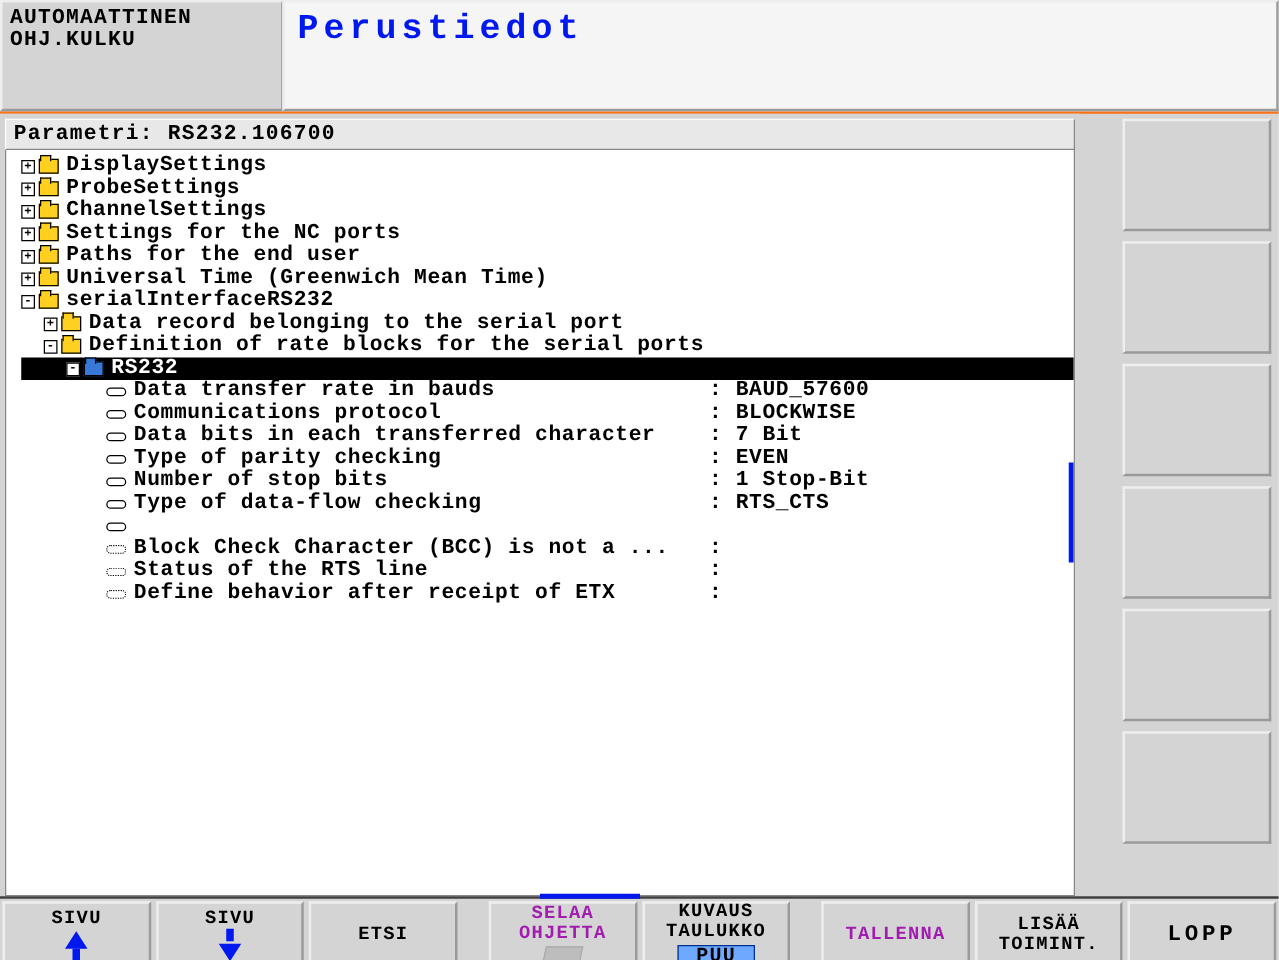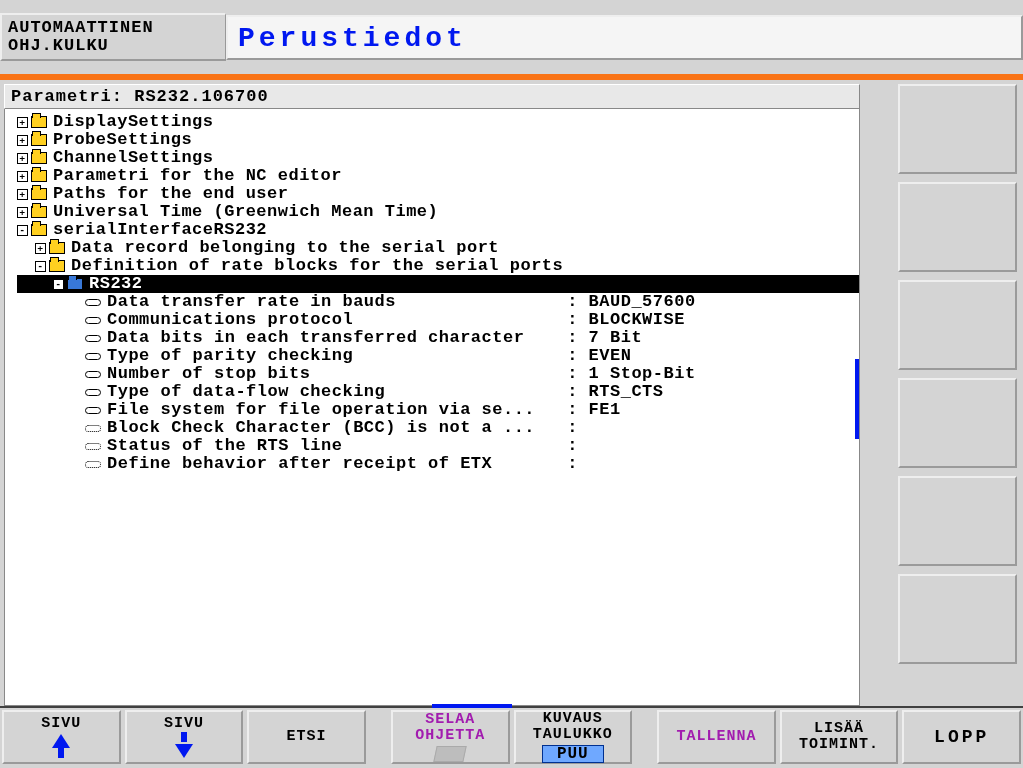--- a/index.html
+++ b/index.html
@@ -6,24 +6,23 @@
   body {
     width: 1023px; height: 768px;
     background: #d4d4d4;
     font-family: "Courier New", monospace;
     font-weight: bold;
     overflow: hidden;
     position: relative;
   }
   .header {
     display: flex;
-    height: 80px;
-    background: #d4d4d4;
-    border-bottom: 6px solid #f97316;
-    align-items: center;
+    height: 91px;
+    background: #d4d4d4;
+    border-bottom: 2px solid #f97316;
   }
   .header-left {
     width: 226px;
     padding: 4px 6px;
     font-size: 17px;
     line-height: 18px;
     letter-spacing: 1px;
     border: 2px outset #eee;
     border-right: 1px solid #999;
     background: #d4d4d4;
@@ -162,34 +161,34 @@
 </div>
 
 <div class="main-row">
   <div class="content">
     <div class="param-bar">Parametri: RS232.106700</div>
     <div class="tree-panel" id="tree">
       <div class="scroll-ind"></div>
     <div class="tree-row"><span class="ind" style="width: 0px;"></span><span class="exp">+</span><span class="fld"></span><span class="lbl">DisplaySettings</span></div>
         <div class="tree-row"><span class="ind" style="width: 0px;"></span><span class="exp">+</span><span class="fld"></span><span class="lbl">ProbeSettings</span></div>
         <div class="tree-row"><span class="ind" style="width: 0px;"></span><span class="exp">+</span><span class="fld"></span><span class="lbl">ChannelSettings</span></div>
-        <div class="tree-row"><span class="ind" style="width: 0px;"></span><span class="exp">+</span><span class="fld"></span><span class="lbl">Parametri for the NC editor</span></div>
+        <div class="tree-row"><span class="ind" style="width: 0px;"></span><span class="exp">+</span><span class="fld"></span><span class="lbl">Settings for the NC ports</span></div>
         <div class="tree-row"><span class="ind" style="width: 0px;"></span><span class="exp">+</span><span class="fld"></span><span class="lbl">Paths for the end user</span></div>
         <div class="tree-row"><span class="ind" style="width: 0px;"></span><span class="exp">+</span><span class="fld"></span><span class="lbl">Universal Time (Greenwich Mean Time)</span></div>
         <div class="tree-row"><span class="ind" style="width: 0px;"></span><span class="exp">-</span><span class="fld"></span><span class="lbl">serialInterfaceRS232</span></div>
         <div class="tree-row"><span class="ind" style="width: 18px;"></span><span class="exp">+</span><span class="fld"></span><span class="lbl">Data record belonging to the serial port</span></div>
         <div class="tree-row"><span class="ind" style="width: 18px;"></span><span class="exp">-</span><span class="fld"></span><span class="lbl">Definition of rate blocks for the serial ports</span></div>
         <div class="tree-row sel"><span class="ind" style="width: 36px;"></span><span class="exp">-</span><span class="fld blue"></span><span class="lbl">RS232</span></div>
         <div class="tree-row"><span class="ind" style="width: 54px;"></span><span style="display: inline-block; width: 13px;"></span><span class="leaf"></span><span class="lbl">Data transfer rate in bauds                : BAUD_57600</span></div>
         <div class="tree-row"><span class="ind" style="width: 54px;"></span><span style="display: inline-block; width: 13px;"></span><span class="leaf"></span><span class="lbl">Communications protocol                    : BLOCKWISE</span></div>
         <div class="tree-row"><span class="ind" style="width: 54px;"></span><span style="display: inline-block; width: 13px;"></span><span class="leaf"></span><span class="lbl">Data bits in each transferred character    : 7 Bit</span></div>
         <div class="tree-row"><span class="ind" style="width: 54px;"></span><span style="display: inline-block; width: 13px;"></span><span class="leaf"></span><span class="lbl">Type of parity checking                    : EVEN</span></div>
         <div class="tree-row"><span class="ind" style="width: 54px;"></span><span style="display: inline-block; width: 13px;"></span><span class="leaf"></span><span class="lbl">Number of stop bits                        : 1 Stop-Bit</span></div>
         <div class="tree-row"><span class="ind" style="width: 54px;"></span><span style="display: inline-block; width: 13px;"></span><span class="leaf"></span><span class="lbl">Type of data-flow checking                 : RTS_CTS</span></div>
-        <div class="tree-row"><span class="ind" style="width: 54px;"></span><span style="display: inline-block; width: 13px;"></span><span class="leaf"></span><span class="lbl">File system for file operation via se...   : FE1</span></div>
+        <div class="tree-row"><span class="ind" style="width: 54px;"></span><span style="display: inline-block; width: 13px;"></span><span class="leaf"></span></div>
         <div class="tree-row"><span class="ind" style="width: 54px;"></span><span style="display: inline-block; width: 13px;"></span><span class="leaf dotted"></span><span class="lbl">Block Check Character (BCC) is not a ...   : </span></div>
         <div class="tree-row"><span class="ind" style="width: 54px;"></span><span style="display: inline-block; width: 13px;"></span><span class="leaf dotted"></span><span class="lbl">Status of the RTS line                     : </span></div>
         <div class="tree-row"><span class="ind" style="width: 54px;"></span><span style="display: inline-block; width: 13px;"></span><span class="leaf dotted"></span><span class="lbl">Define behavior after receipt of ETX       : </span></div>
       </div>
   </div>
   <div class="right-slots">
     <div class="slot"></div>
     <div class="slot"></div>
     <div class="slot"></div>
     <div class="slot"></div>

